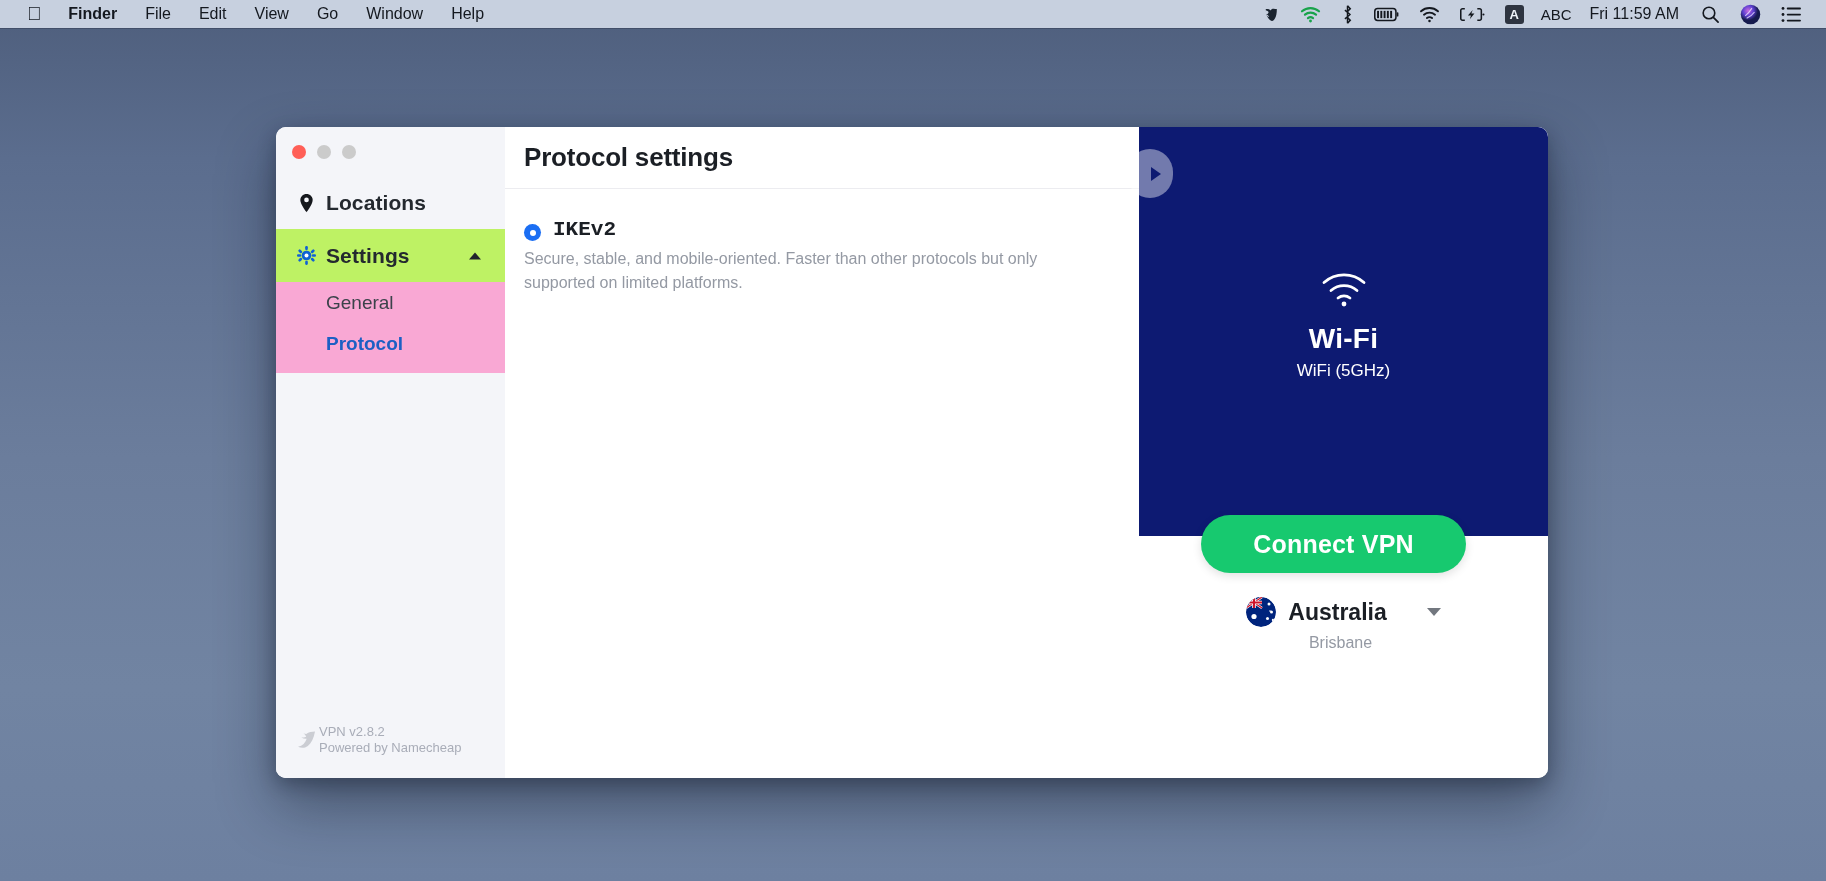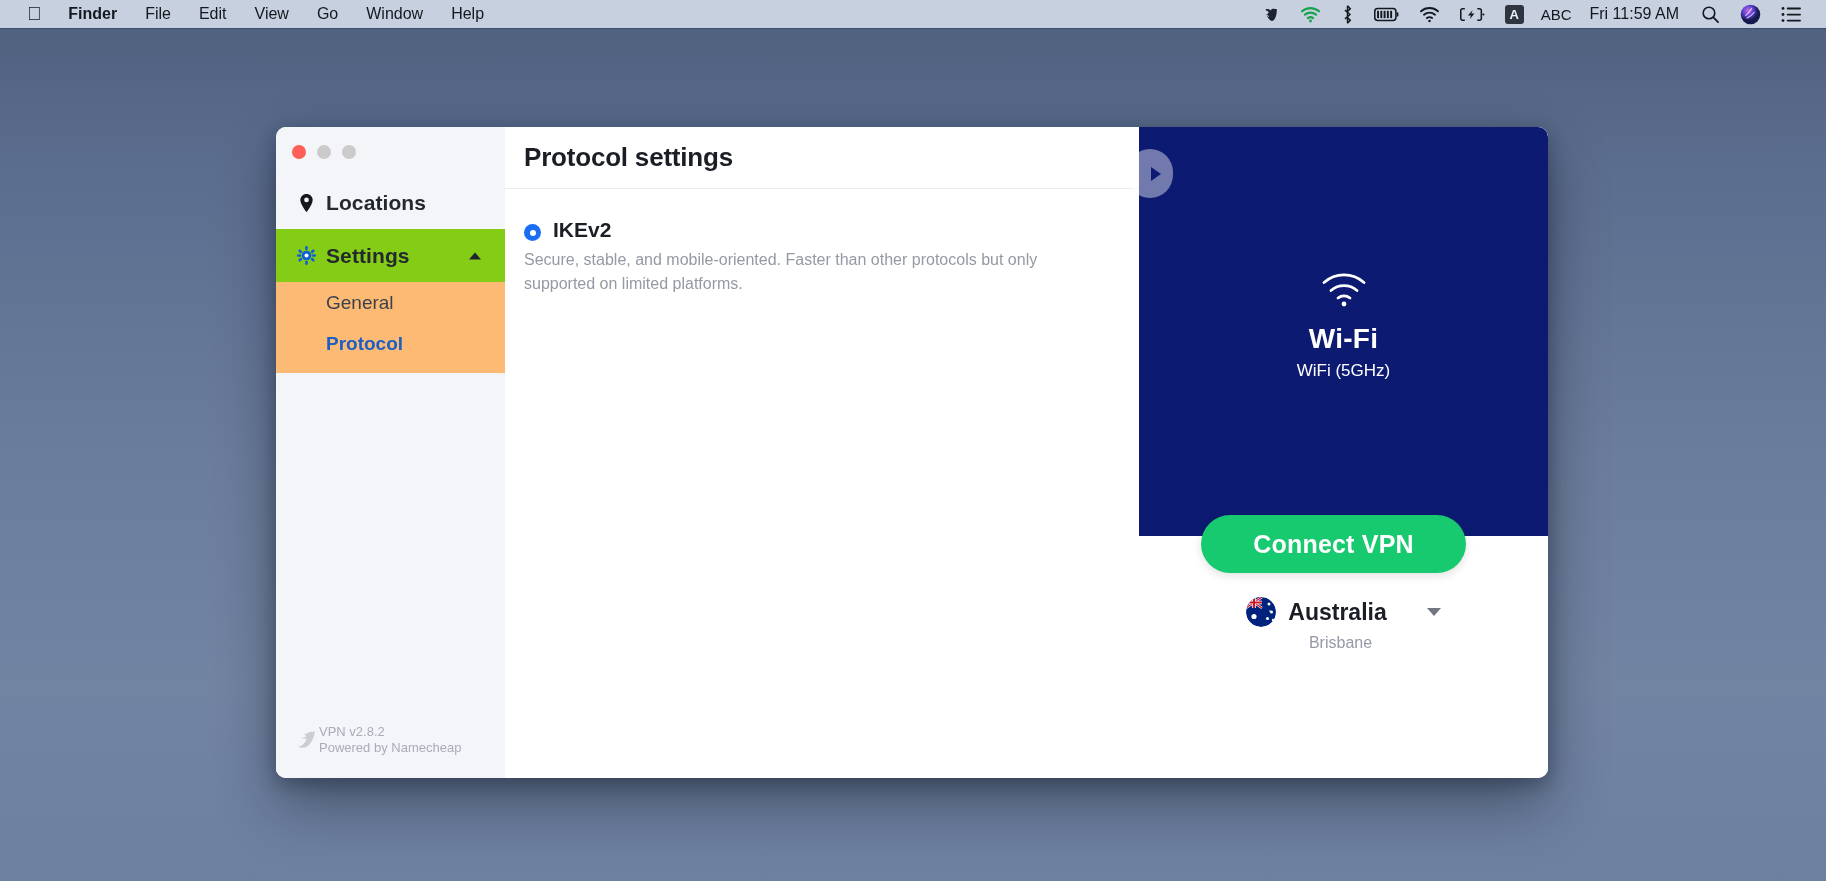--- a/index.html
+++ b/index.html
@@ -62,27 +62,27 @@
 
   .nav-row{
     display:flex; align-items:center; height:53px; padding-left:19px;
     position:relative; cursor:default;
   }
   .nav-row .nav-ico{
     width:22px; display:flex; align-items:center; justify-content:center;
     margin-right:9px;
   }
   .nav-label{ font-size:21px; font-weight:bold; color:#24292f; letter-spacing:.1px; }
-  .nav-row.active-white{ background:#84cc16; }
+  .nav-row.active-white{ background:#bef264; }
   .nav-caret{
     position:absolute; right:24px; top:50%; transform:translateY(-50%);
     width:0;height:0;border-left:6px solid transparent;border-right:6px solid transparent;
     border-bottom:7px solid #20242b;
   }
-  .sub-list{ background:#fdba74; padding-bottom:9px; }
+  .sub-list{ background:#f9a8d4; padding-bottom:9px; }
   .sub-row{
     height:41px; display:flex; align-items:center; padding-left:50px;
     font-size:19px; color:#3c424b; cursor:default;
   }
   .sub-row.sel{ color:#1c5fc4; font-weight:bold; }
   .sidebar-fill{ flex:1; background:#f4f5f9; }
 
   .footer{
     position:absolute; left:0; bottom:0; width:229px;
     display:flex; align-items:center; padding:0 0 22px 17px; 
@@ -101,21 +101,21 @@
   }
   #main-title{ font-size:26px; font-weight:bold; color:#1b1f25; letter-spacing:-.2px; }
   #main-body{ padding:29px 22px 0 19px; }
   .opt-row{ display:flex; align-items:flex-start; }
   .radio{
     width:17px;height:17px;border-radius:50%;background:#1b6ef3;
     margin-right:12px; margin-top:6px; flex:0 0 17px;
     display:flex;align-items:center;justify-content:center;
   }
   .radio i{ width:6px;height:6px;border-radius:50%;background:#ffffff;display:block; }
-  .opt-name{ font-size:21px; font-weight:bold; color:#1b1f25; }
+  .opt-name{ font-size:21px; font-weight:bold; color:#1b1f25;font-family:Liberation Mono, monospace; }
   .opt-desc{
     font-size:16px; line-height:24px; color:#9499a3; margin-top:6px;
     max-width:545px;
   }
 
   
   #right{
     width:409px; flex:0 0 409px; position:relative; background:#ffffff;
   }
   #right-blue{

